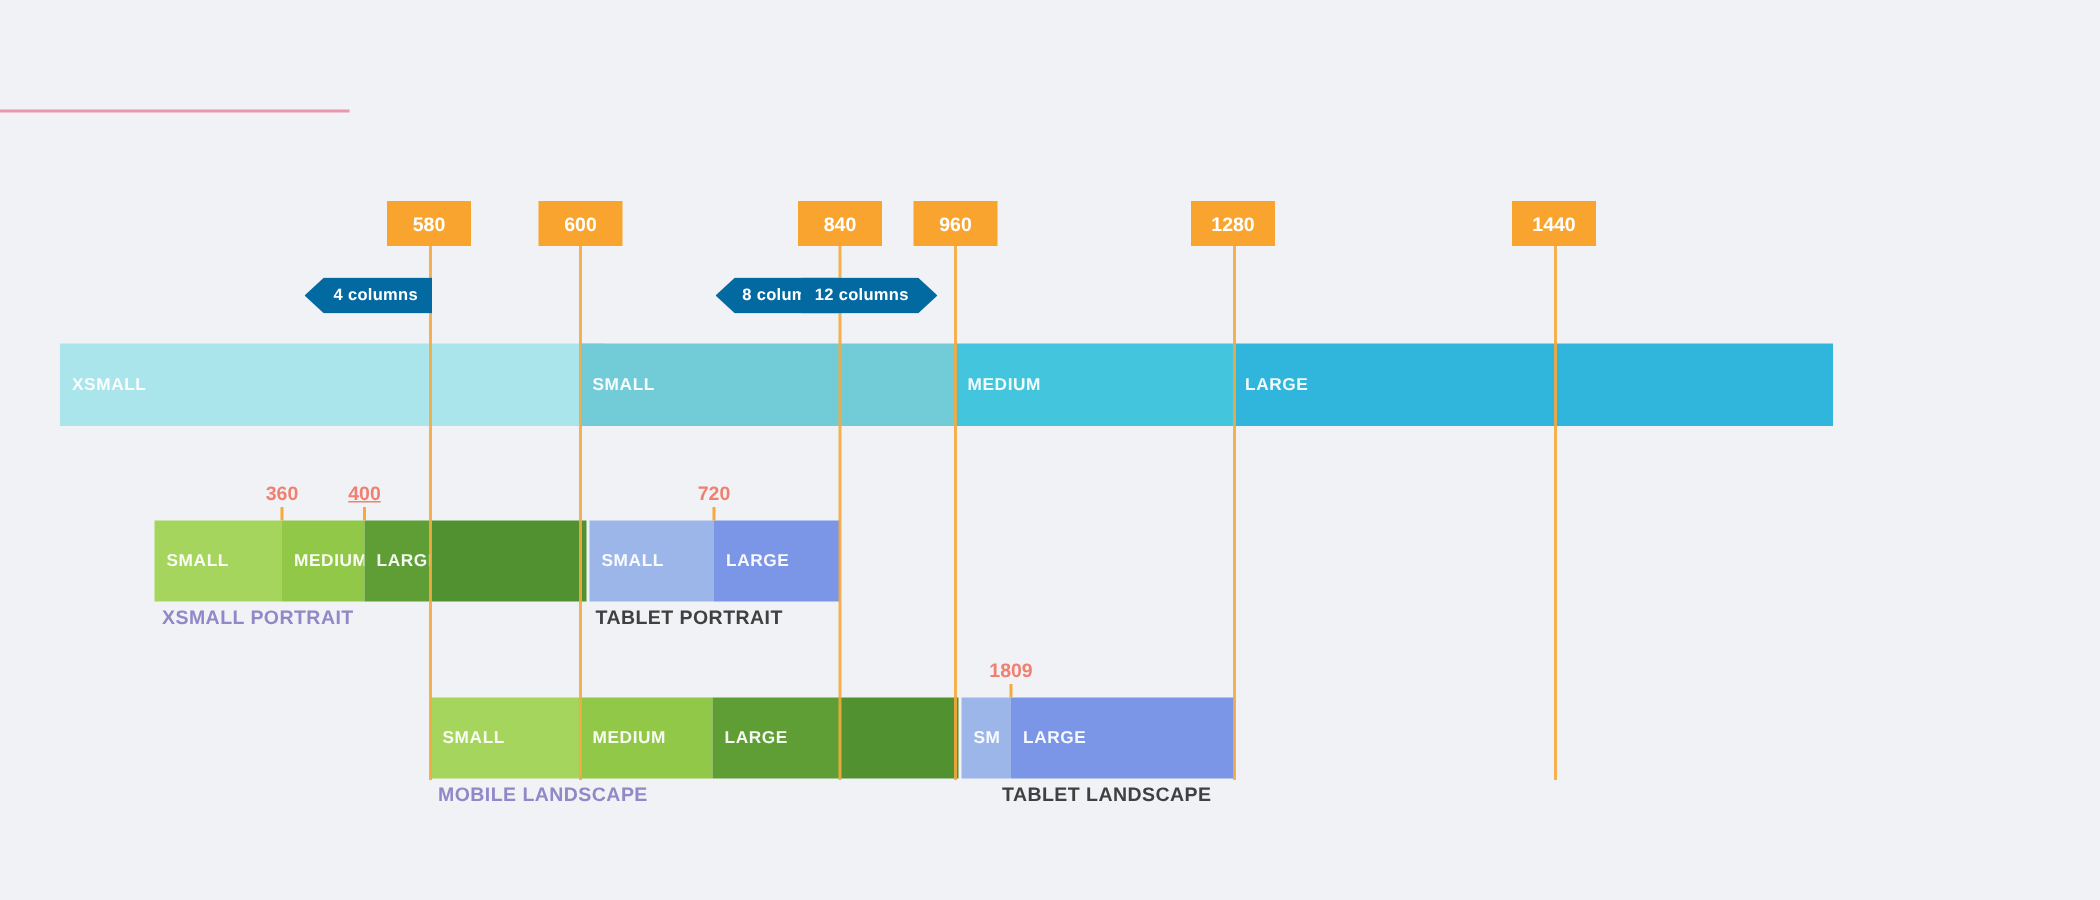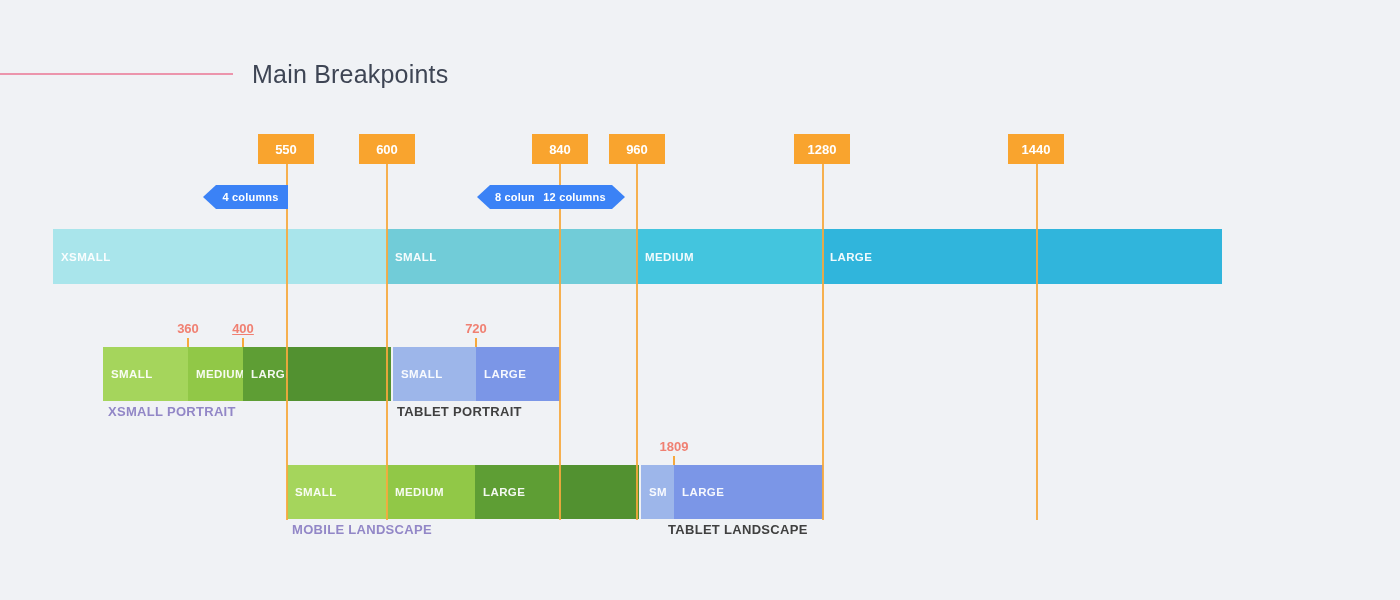--- a/index.html
+++ b/index.html
@@ -14,21 +14,21 @@
   
   .title-line{position:absolute;left:0;top:73px;width:233px;height:2px;background:#ec95ac;}
   .page-title{position:absolute;left:252px;top:60px;font-size:25px;font-weight:500;color:#3e4554;letter-spacing:0.2px;}
 
   
   .bp-marker{position:absolute;top:134px;width:56px;height:30px;background:#f9a42e;
     color:#fff;font-size:13px;font-weight:700;display:flex;align-items:center;justify-content:center;z-index:5;}
   .bp-line{position:absolute;top:164px;width:2px;height:356px;background:#f6a93d;opacity:0.9;z-index:3;}
 
   
-  .badge{position:absolute;top:185px;height:24px;background:#3b82f6;color:#fff;
+  .badge{position:absolute;top:185px;height:24px;background:#0369a1;color:#fff;
     font-size:11px;font-weight:700;display:flex;align-items:center;justify-content:center;
     letter-spacing:0.2px;z-index:6;}
   .badge.tip-left{clip-path:polygon(0 50%, 13px 0, 100% 0, 100% 100%, 13px 100%);padding-left:10px;box-sizing:border-box;}
   .badge.tip-right{clip-path:polygon(0 0, calc(100% - 13px) 0, 100% 50%, calc(100% - 13px) 100%, 0 100%);padding-right:10px;box-sizing:border-box;}
 
   
   .seg{position:absolute;display:flex;align-items:center;z-index:1;}
   .seg .lbl{padding-left:8px;color:rgba(255,255,255,0.93);font-size:11.5px;font-weight:700;letter-spacing:0.4px;white-space:nowrap;}
   .main-seg{top:229px;height:55px;}
   .row1-seg{top:347px;height:54px;}
@@ -52,41 +52,40 @@
   .c-large-teal{background:#30b5dc;} .c-xlarge{background:#1e83bc;}
   .c-green-s{background:#a5d55c;} .c-green-m{background:#91c847;} .c-green-l{background:#5e9e34;} .c-green-x{background:#529130;}
   .c-blue-s{background:#9db6ea;} .c-blue-l{background:#7b96e7;}
 </style>
 </head>
 <body>
 
 <div class="stage">
 
   <div class="title-line"></div>
-  <div class="page-title">Main Breakpoints</div>
 
   <div class="bp-line" style="left:286px;"></div>
   <div class="bp-line" style="left:386px;"></div>
   <div class="bp-line" style="left:559px;"></div>
   <div class="bp-line" style="left:636px;"></div>
   <div class="bp-line" style="left:822px;"></div>
   <div class="bp-line" style="left:1036px;"></div>
 
-  <div class="bp-marker" style="left:258px;">550</div>
+  <div class="bp-marker" style="left:258px;">580</div>
   <div class="bp-marker" style="left:359px;">600</div>
   <div class="bp-marker" style="left:532px;">840</div>
   <div class="bp-marker" style="left:609px;">960</div>
   <div class="bp-marker" style="left:794px;">1280</div>
   <div class="bp-marker" style="left:1008px;">1440</div>
 
   <div class="badge tip-left" style="left:203px;width:85px;">4 columns</div>
   <div class="badge tip-left" style="left:477px;width:82px;">8 columns</div>
   <div class="badge tip-right" style="left:534px;width:91px;">12 columns</div>
 
-  <div class="seg main-seg c-xsmall" style="left:53px;width:363px;">
+  <div class="seg main-seg c-xsmall" style="left:40px;width:363px;">
     <span class="lbl">XSMALL</span>
   </div>
   <div class="seg main-seg c-small-teal" style="left:387px;width:250px;">
     <span class="lbl">SMALL</span>
   </div>
   <div class="seg main-seg c-medium-teal" style="left:637px;width:185px;">
     <span class="lbl">MEDIUM</span>
   </div>
   <div class="seg main-seg c-large-teal" style="left:822px;width:400px;">
     <span class="lbl">LARGE</span>

